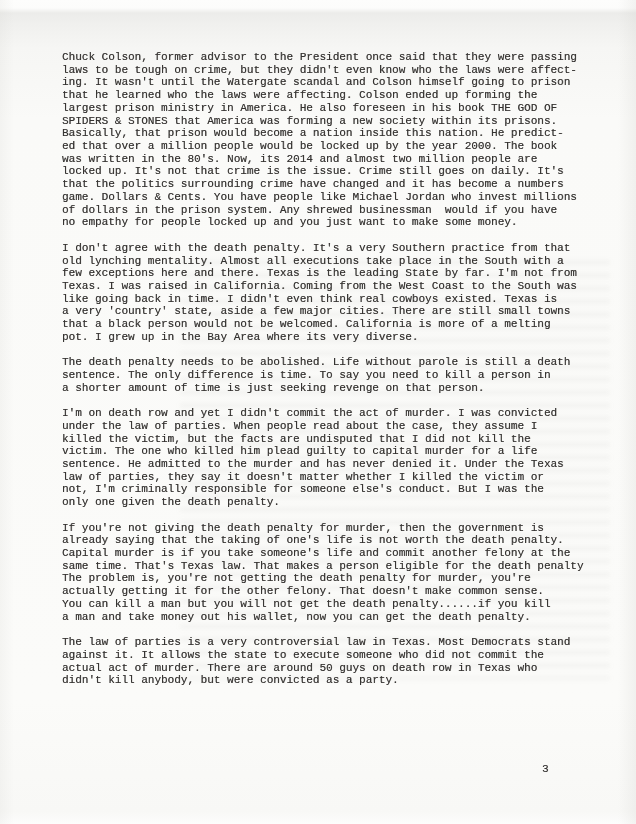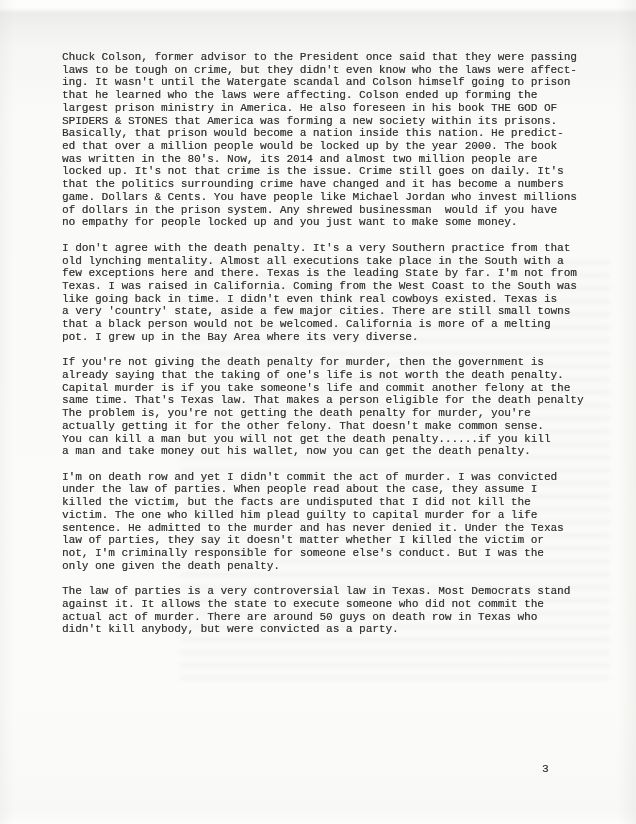--- a/index.html
+++ b/index.html
@@ -83,36 +83,39 @@
 of dollars in the prison system. Any shrewed businessman  would if you have
 no empathy for people locked up and you just want to make some money.</p>
     <p>I don't agree with the death penalty. It's a very Southern practice from that
 old lynching mentality. Almost all executions take place in the South with a
 few exceptions here and there. Texas is the leading State by far. I'm not from
 Texas. I was raised in California. Coming from the West Coast to the South was
 like going back in time. I didn't even think real cowboys existed. Texas is
 a very 'country' state, aside a few major cities. There are still small towns
 that a black person would not be welcomed. California is more of a melting
 pot. I grew up in the Bay Area where its very diverse.</p>
+    <p>The death penalty needs to be abolished. Life without parole is still a death
+sentence. The only difference is time. To say you need to kill a person in
+a shorter amount of time is just seeking revenge on that person.</p>
+    <p>I'm on death row and yet I didn't commit the act of murder. I was convicted
+under the law of parties. When people read about the case, they assume I
+killed the victim, but the facts are undisputed that I did not kill the
+victim. The one who killed him plead guilty to capital murder for a life
+sentence. He admitted to the murder and has never denied it. Under the Texas
+law of parties, they say it doesn't matter whether I killed the victim or
+not, I'm criminally responsible for someone else's conduct. But I was the
+only one given the death penalty.</p>
     <p>If you're not giving the death penalty for murder, then the government is
 already saying that the taking of one's life is not worth the death penalty.
 Capital murder is if you take someone's life and commit another felony at the
 same time. That's Texas law. That makes a person eligible for the death penalty
 The problem is, you're not getting the death penalty for murder, you're
 actually getting it for the other felony. That doesn't make common sense.
 You can kill a man but you will not get the death penalty......if you kill
 a man and take money out his wallet, now you can get the death penalty.</p>
-    <p>I'm on death row and yet I didn't commit the act of murder. I was convicted
-under the law of parties. When people read about the case, they assume I
-killed the victim, but the facts are undisputed that I did not kill the
-victim. The one who killed him plead guilty to capital murder for a life
-sentence. He admitted to the murder and has never denied it. Under the Texas
-law of parties, they say it doesn't matter whether I killed the victim or
-not, I'm criminally responsible for someone else's conduct. But I was the
-only one given the death penalty.</p>
     <p>The law of parties is a very controversial law in Texas. Most Democrats stand
 against it. It allows the state to execute someone who did not commit the
 actual act of murder. There are around 50 guys on death row in Texas who
 didn't kill anybody, but were convicted as a party.</p>
   </div>
 
   <div class="page-number">3</div>
 </div>
 
 </body></html>

